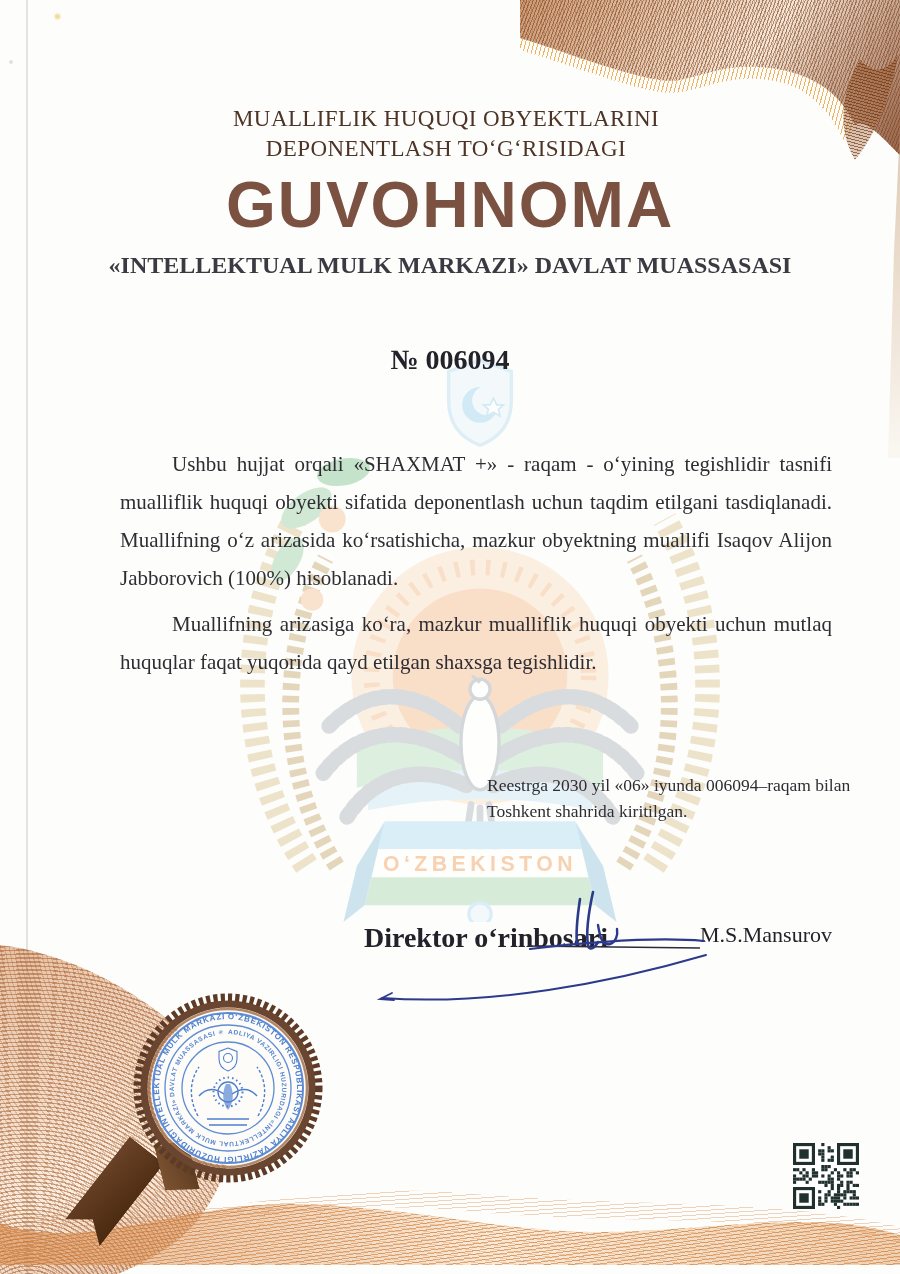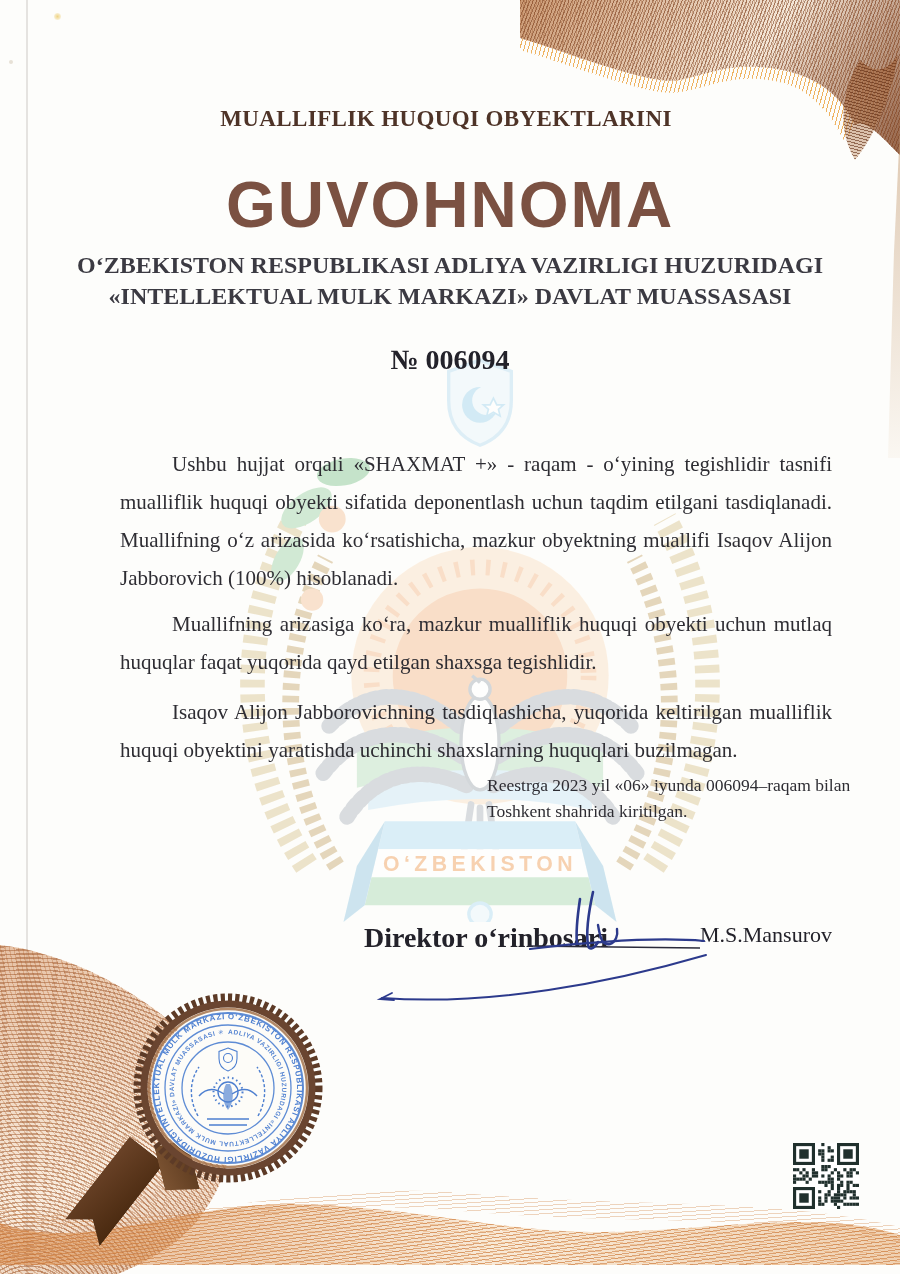--- a/index.html
+++ b/index.html
@@ -60,21 +60,21 @@
     clip-path: path("M0 22 C150 58 260 -2 450 9 C640 26 770 13 900 44 V60 C760 28 640 44 450 27 C280 13 150 62 0 38 Z");
   }
   .scan-line{position:absolute;left:26px;top:0;width:2px;height:100%;background:#d9d6d1;opacity:.65;}
   .speck1{position:absolute;left:54px;top:13px;width:7px;height:7px;border-radius:50%;
     background:radial-gradient(circle,#e9c253,rgba(233,194,83,0));opacity:.7;}
   .speck2{position:absolute;left:9px;top:60px;width:4px;height:4px;border-radius:50%;background:#e7e1d6;}
   
   .watermark{position:absolute;left:200px;top:340px;width:560px;height:582px;opacity:.5;}
   
   .txt{position:absolute;color:#2e2d33;}
-  .hdr{left:0;width:892px;text-align:center;font-weight:700;color:#4e3327;
+  .hdr{left:0;width:892px;text-align:center;font-weight:400;color:#4e3327;
        font-size:23px;line-height:30px;letter-spacing:.4px;top:104px;}
   .big-title{left:0;width:900px;text-align:center;top:168px;
        font-family:Liberation Sans, sans-serif;font-weight:700;
        font-size:64px;letter-spacing:2px;color:#7b5142;}
   .org{left:0;width:900px;text-align:center;font-weight:700;color:#3b3a42;
        font-size:24px;line-height:31px;top:250px;}
   .cert-no{left:0;width:900px;text-align:center;font-weight:700;font-size:28px;color:#23222a;top:344px;}
   .para{left:120px;width:712px;font-size:21px;line-height:38px;text-align:justify;text-indent:52px;}
   .p1{top:424px;} .p2{top:584px;} .p3{top:672px;}
   .registry{left:487px;top:772px;width:378px;font-size:17.5px;line-height:26px;color:#2e2d33;}
@@ -161,38 +161,37 @@
       <path d="M153 480 L347 480 L353 505 L147 505 Z" fill="#b1dcb9"></path>
       <path d="M165 430 L147 505 L128 520 L140 470 Z" fill="#9fcde4"></path>
       <path d="M335 430 L353 505 L372 520 L360 470 Z" fill="#9fcde4"></path>
       <text x="250" y="474" text-anchor="middle" font-family="Liberation Sans, DejaVu Sans, sans-serif" font-size="19" font-weight="bold" letter-spacing="4" fill="#f2a768">O‘ZBEKISTON</text>
     </g>
     <circle cx="250" cy="513" r="10" fill="#eaf6fc" stroke="#b9e0f4" stroke-width="3"></circle>
   </svg>
 
   <div class="txt hdr">
     <div>MUALLIFLIK HUQUQI OBYEKTLARINI</div>
+    <div>DEPONENTLASH TO‘G‘RISIDAGI</div>
   </div>
 
   <div class="txt big-title">GUVOHNOMA</div>
 
   <div class="txt org">
-    <div>O‘ZBEKISTON RESPUBLIKASI ADLIYA VAZIRLIGI HUZURIDAGI</div>
     <div>«INTELLEKTUAL MULK MARKAZI» DAVLAT MUASSASASI</div>
   </div>
 
   <div class="txt cert-no">№ 006094</div>
 
   <p class="txt para p1"><span>Ushbu hujjat orqali </span><b>«SHAXMAT +»</b><span> - raqam - </span><b>o‘yining tegishlidir tasnifi</b><span> mualliflik huquqi obyekti sifatida deponentlash uchun taqdim etilgani tasdiqlanadi. Muallifning o‘z arizasida ko‘rsatishicha, mazkur obyektning muallifi </span><b>Isaqov Alijon Jabborovich (100%)</b><span> hisoblanadi.</span></p>
 
   <p class="txt para p2"><b>Muallifning</b><span> arizasiga ko‘ra, mazkur mualliflik huquqi obyekti uchun mutlaq huquqlar faqat yuqorida qayd etilgan shaxsga tegishlidir.</span></p>
 
-  <p class="txt para p3"><b>Isaqov Alijon Jabborovichning</b><span> tasdiqlashicha, yuqorida keltirilgan mualliflik huquqi obyektini yaratishda uchinchi shaxslarning huquqlari buzilmagan.</span></p>
-
-  <div class="txt registry"><span>Reestrga </span><b>2023 yil «06» iyunda 006094–raqam bilan</b><span> Toshkent shahrida kiritilgan.</span></div>
+
+  <div class="txt registry"><span>Reestrga </span><b>2030 yil «06» iyunda 006094–raqam bilan</b><span> Toshkent shahrida kiritilgan.</span></div>
 
   <div class="txt sig-role">Direktor o‘rinbosari</div>
   <div class="txt sig-name">M.S.Mansurov</div>
   <svg class="sig-svg" viewBox="0 0 430 125" xmlns="http://www.w3.org/2000/svg">
     <path d="M198 61 L370 63" stroke="#2a2a3a" stroke-width="1.6" fill="none"></path>
     <g stroke="#2c3a8c" fill="none" stroke-linecap="round">
       <path d="M250 14 C247 34 246 50 247 59" stroke-width="2.6"></path>
       <path d="M263 7 C258 30 256 48 258 60 C259 66 264 64 268 57" stroke-width="2.6"></path>
       <path d="M268 40 C270 52 272 61 280 59 C286 57 288 50 287 44" stroke-width="2.4"></path>
       <path d="M200 64 C260 57 330 52 374 56" stroke-width="2.2"></path>

